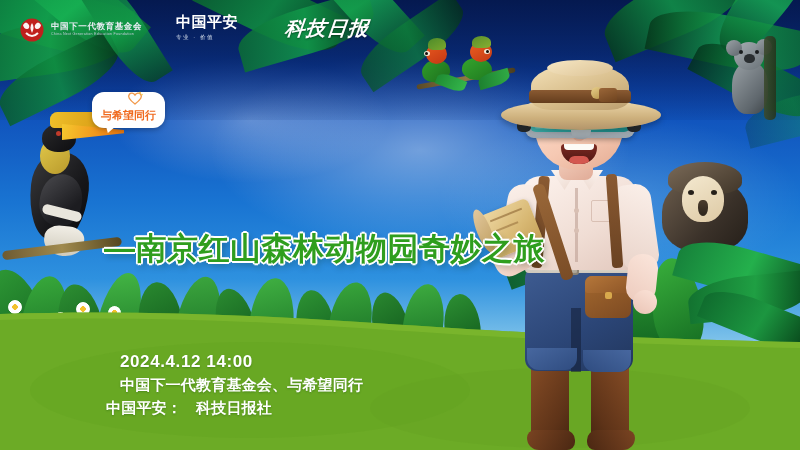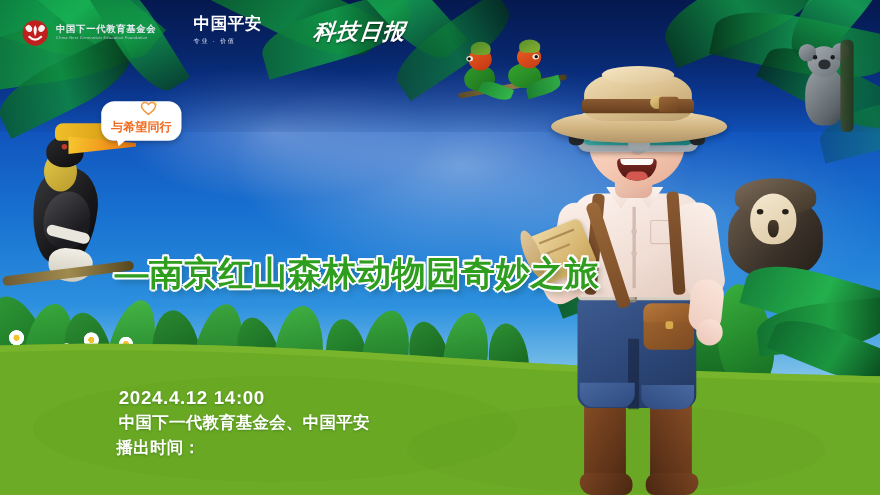--- a/index.html
+++ b/index.html
@@ -63,21 +63,21 @@
     text-shadow:
       -1.4px -1.4px 0 #fff, 1.4px -1.4px 0 #fff, -1.4px 1.4px 0 #fff, 1.4px 1.4px 0 #fff,
       0 -1.8px 0 #fff, 0 1.8px 0 #fff, -1.8px 0 0 #fff, 1.8px 0 0 #fff,
       3px 4px 6px rgba(0,40,0,.35); margin-top: 16px;}
 
   
   .info{position:absolute;left:106px;top:350px;z-index:38;color:#fff;}
   .info-row{display:flex;align-items:baseline;font-size:15px;line-height:23px;white-space:nowrap;
     font-weight:bold;text-shadow:0 1px 2px rgba(0,60,0,.30);}
   .info-label{letter-spacing:.2px;}
-  .info-value{letter-spacing:.2px;margin-left:2px;}
+  .info-value{letter-spacing:.2px;margin-left:14px;}
   .info-row.time .info-value{font-size:17px;letter-spacing:.6px;}
 
   
   .char{position:absolute;left:487px;top:58px;width:185px;height:392px;z-index:30;}
   .c-abs{position:absolute;}
 </style>
 </head>
 <body>
 
 <div class="poster">
@@ -447,20 +447,21 @@
 
 
 
   <div class="subtitle">—南京红山森林动物园奇妙之旅</div>
 
   <div class="info">
     <div class="info-row time">
       <span class="info-value">2024.4.12  14:00</span>
     </div>
     <div class="info-row">
-      <span class="info-value">中国下一代教育基金会、中国平安</span>
+      <span class="info-value">中国下一代教育基金会、与希望同行</span>
     </div>
     <div class="info-row">
-      <span class="info-label">播出时间：</span>
+      <span class="info-label">中国平安：</span>
+      <span class="info-value">科技日报社</span>
     </div>
   </div>
 
 </div>
 
 </body></html>

